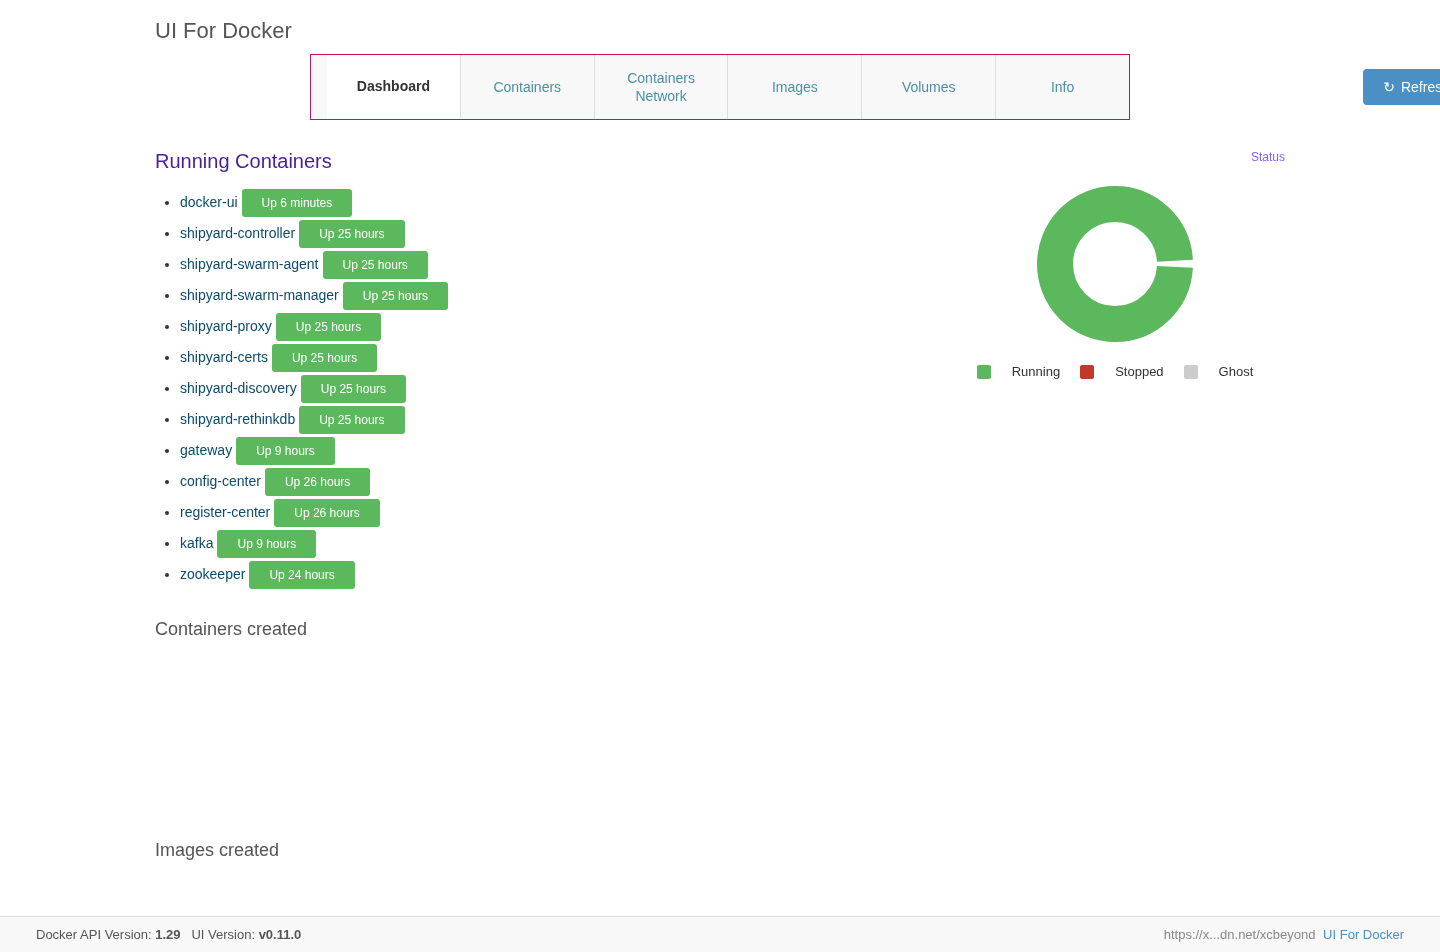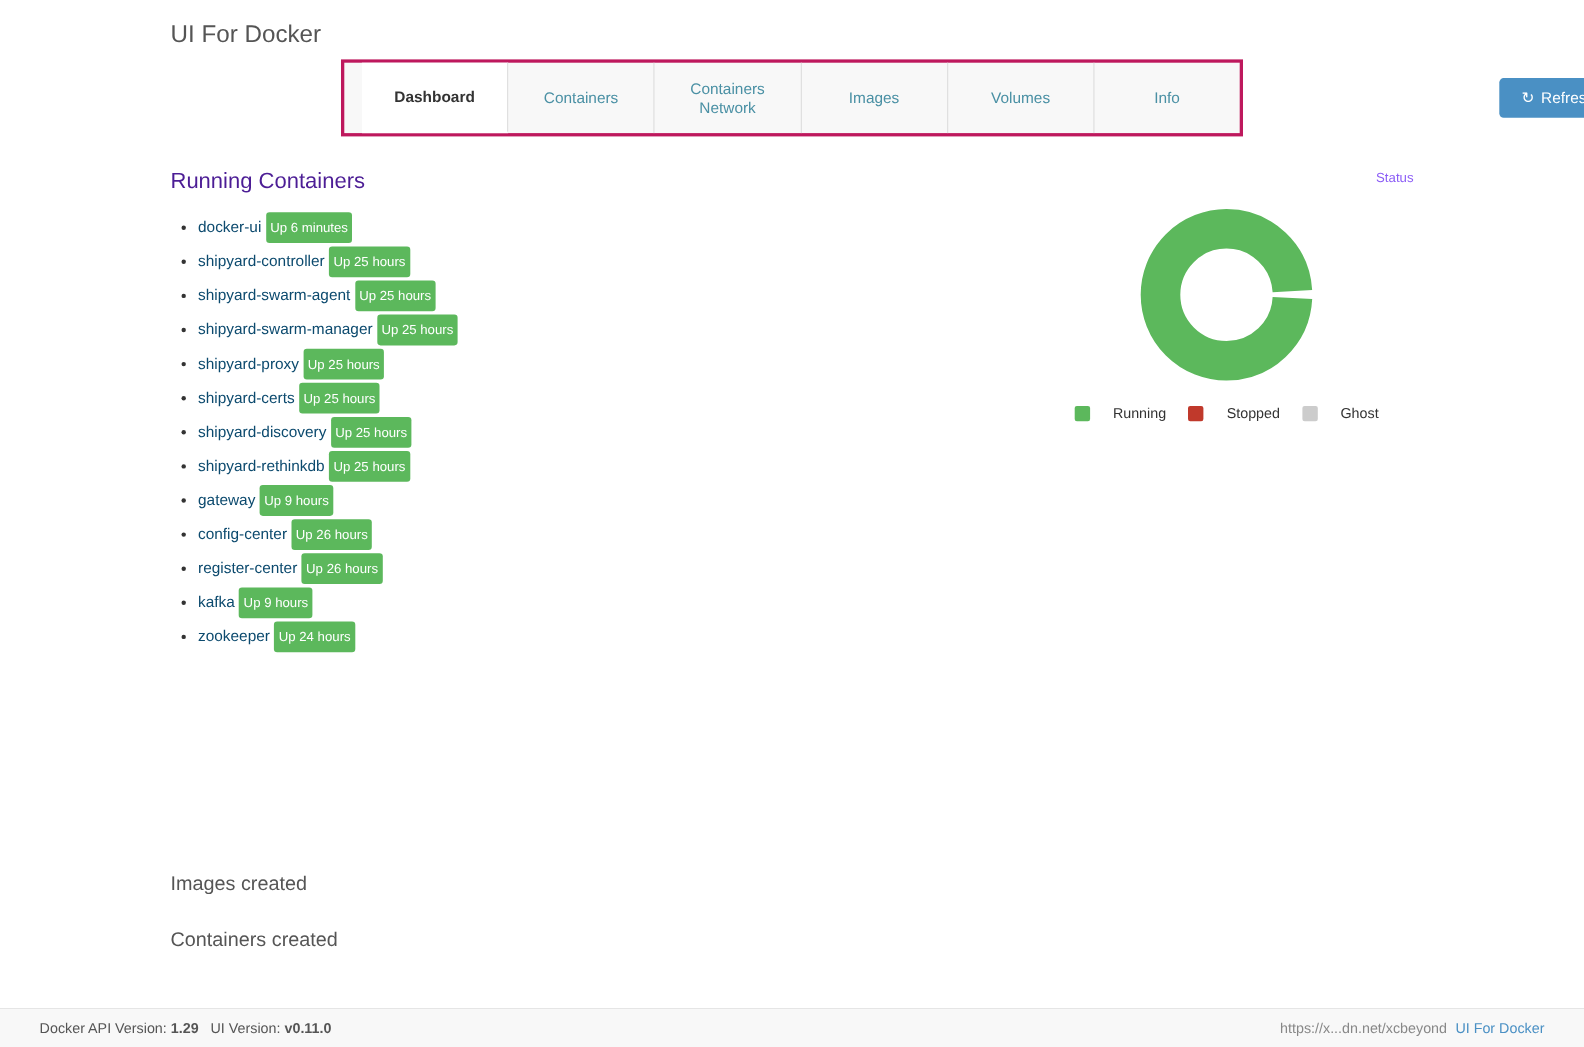--- a/index.html
+++ b/index.html
@@ -8,21 +8,21 @@
     .app-title {
       color: #555;
       font-size: 22px;
       font-weight: normal;
       padding: 18px 0 10px 155px;
     }
 
     .nav-bar {
       display: flex;
       align-items: stretch;
-      border: 3px solid #be185d;
+      border: 1px solid #be185d;
       margin: 0 155px;
       background: #f8f8f8;
       position: relative;
       padding-left: 16px;
     }
 
     .nav-item {
       flex: 1;
       text-align: center;
       padding: 14px 10px;
@@ -92,21 +92,21 @@
     .container-name {
       color: #0c4a6e;
       cursor: pointer;
       text-decoration: none;
     }
 
     .status-badge {
       display: inline-block;
       background: #5cb85c;
       color: #fff;
-      padding: 2px 4px;
+      padding: 2px 20px;
       border-radius: 3px;
       font-size: 12px;
       margin-left: 4px;
     }
 
     .sub-section-title {
       font-size: 18px;
       font-weight: normal;
       color: #555;
       margin-top: 30px;
@@ -199,23 +199,23 @@
         <li><a class="container-name" href="#">shipyard-certs</a><span class="status-badge">Up 25 hours</span></li>
         <li><a class="container-name" href="#">shipyard-discovery</a><span class="status-badge">Up 25 hours</span></li>
         <li><a class="container-name" href="#">shipyard-rethinkdb</a><span class="status-badge">Up 25 hours</span></li>
         <li><a class="container-name" href="#">gateway</a><span class="status-badge">Up 9 hours</span></li>
         <li><a class="container-name" href="#">config-center</a><span class="status-badge">Up 26 hours</span></li>
         <li><a class="container-name" href="#">register-center</a><span class="status-badge">Up 26 hours</span></li>
         <li><a class="container-name" href="#">kafka</a><span class="status-badge">Up 9 hours</span></li>
         <li><a class="container-name" href="#">zookeeper</a><span class="status-badge">Up 24 hours</span></li>
       </ul>
 
+    <h3 class="sub-section-title">Containers created</h3>
+
     <h3 class="sub-section-title" style="margin-top: 200px;">Images created</h3>
-
-    <h3 class="sub-section-title">Containers created</h3>
   </div>
 
   <div class="right-panel">
     <h2 class="status-section-title">Status</h2>
     <div class="donut-container">
       <svg class="donut-svg" viewBox="0 0 160 160">
 
         <circle cx="80" cy="80" r="60" fill="none" stroke="#5cb85c" stroke-width="36" stroke-dasharray="370 6" stroke-dashoffset="-3"></circle>
         <circle cx="80" cy="80" r="40" fill="white"></circle>
       </svg>

